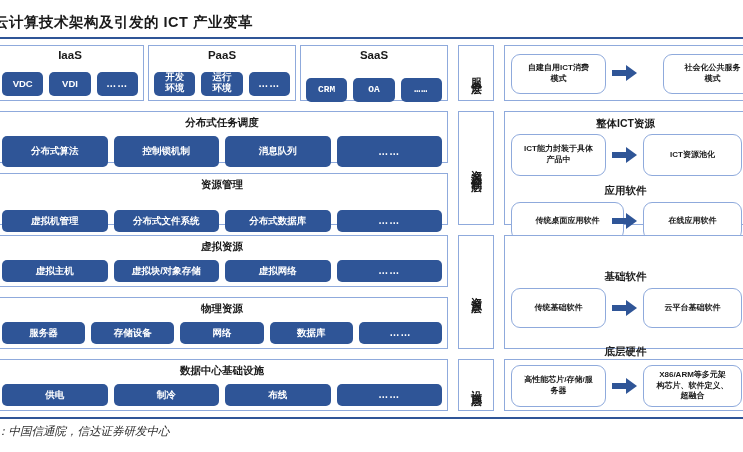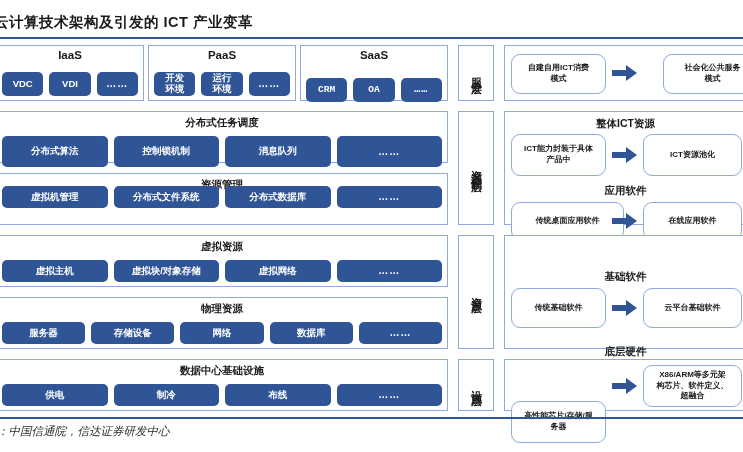--- a/index.html
+++ b/index.html
@@ -69,21 +69,21 @@
     color: #ffffff;
     font-size: 9.5px;
     font-weight: bold;
     display: flex;
     align-items: center;
     justify-content: center;
     line-height: 1.15;
     height: 100%;
   }
   .chip.dots { font-size: 10px; letter-spacing: 1px; }
-  .chip.two-line { white-space: pre-line; }
+  .chip.two-line { white-space: pre-line; font-family: Liberation Mono, monospace; }
 
   
   .tier-title {
     position: absolute;
     left: 0; right: 0; top: 3px;
     text-align: center;
     font-size: 11.5px;
     font-weight: bold;
     color: #1a1a1a;
   }
@@ -184,21 +184,21 @@
     <div class="chiprow" style="top:24px; height:31px;">
       <div class="chip">分布式算法</div>
       <div class="chip">控制锁机制</div>
       <div class="chip">消息队列</div>
       <div class="chip dots">……</div>
     </div>
   </div>
 
   <div class="panel" style="left:-4px; top:173px; width:452px; height:52px;">
     <div class="panel-title" style="margin-top:4px;">资源管理</div>
-    <div class="chiprow" style="top:12px; height:22px;">
+    <div class="chiprow" style="top:36px; height:22px;">
       <div class="chip">虚拟机管理</div>
       <div class="chip">分布式文件系统</div>
       <div class="chip">分布式数据库</div>
       <div class="chip dots">……</div>
     </div>
   </div>
 
   <div class="panel" style="left:-4px; top:235px; width:452px; height:52px;">
     <div class="panel-title" style="margin-top:4px;">虚拟资源</div>
     <div class="chiprow" style="top:24px; height:22px;">
@@ -274,21 +274,21 @@
     <div class="rsection-title" style="top:34px;">基础软件</div>
     <div class="rbox" style="left:6px; top:52px; width:95px; height:40px;">传统基础软件</div>
     <svg class="arrow" style="left:107px; top:63px;" viewBox="0 0 26 18">
       <path d="M0,6 L14,6 L14,1 L25,9 L14,17 L14,12 L0,12 Z" fill="#2F5597"></path>
     </svg>
     <div class="rbox" style="left:138px; top:52px; width:99px; height:40px;">云平台基础软件</div>
   </div>
 
   <div class="rpanel" style="left:504px; top:359px; width:243px; height:52px;">
     <div class="rsection-title" style="top:-15px;">底层硬件</div>
-    <div class="rbox" style="left:6px; top:5px; width:95px; height:42px;margin-top:36px;">高性能芯片/存储/服
+    <div class="rbox" style="left:6px; top:5px; width:95px; height:42px;">高性能芯片/存储/服
 务器</div>
     <svg class="arrow" style="left:107px; top:17px;" viewBox="0 0 26 18">
       <path d="M0,6 L14,6 L14,1 L25,9 L14,17 L14,12 L0,12 Z" fill="#2F5597"></path>
     </svg>
     <div class="rbox" style="left:138px; top:5px; width:99px; height:42px;">X86/ARM等多元架
 构芯片、软件定义、
 超融合</div>
   </div>
 
   <div class="footer-rule"></div>

